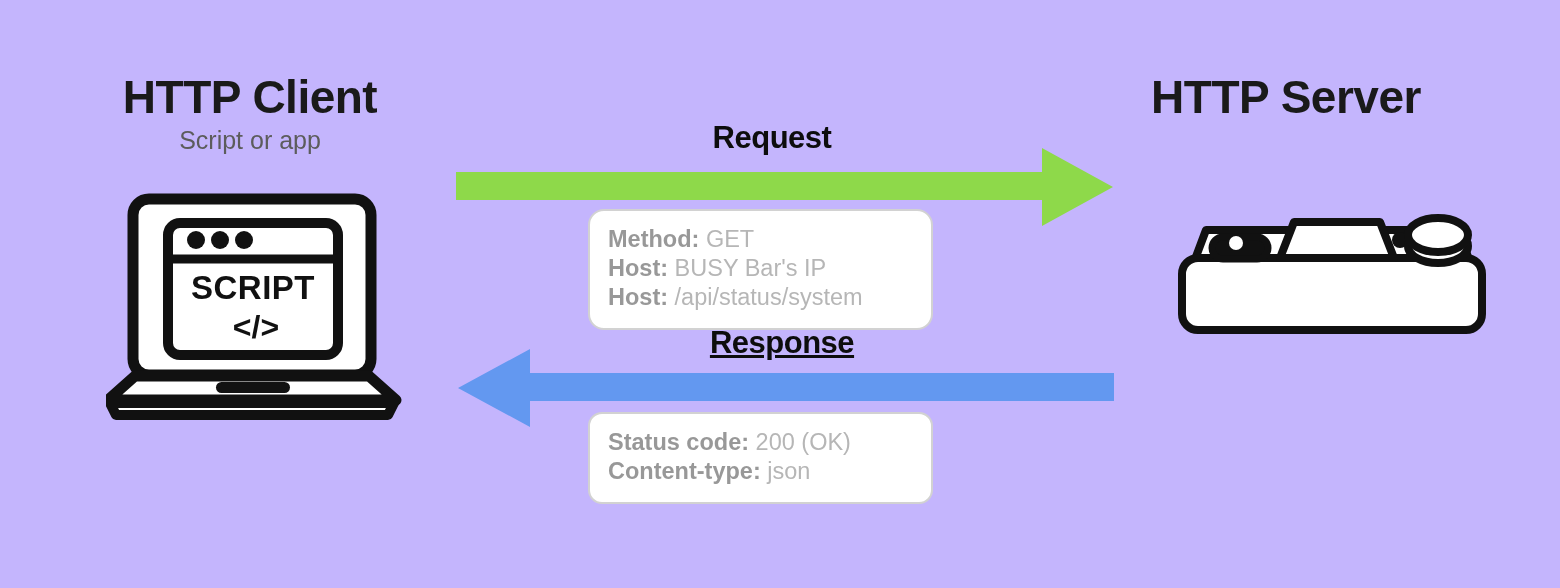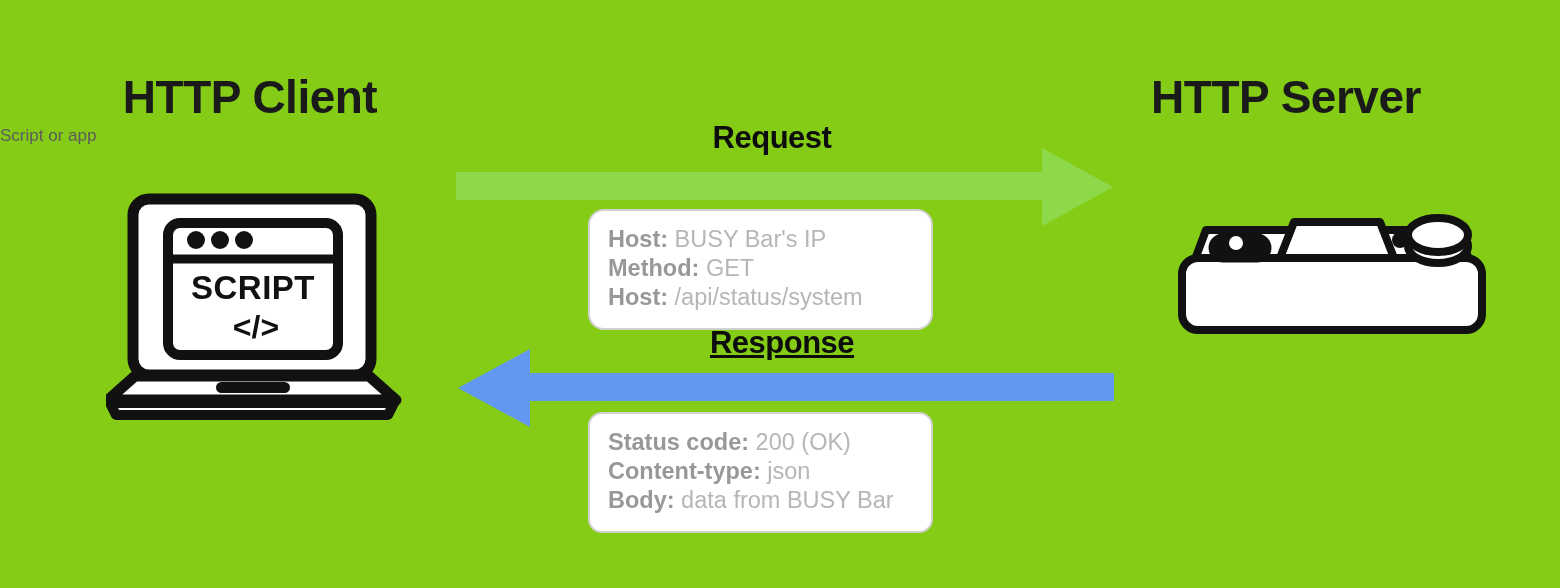--- a/index.html
+++ b/index.html
@@ -8,39 +8,39 @@
     background: #ffffff;
   }
   body {
     font-family: "Liberation Sans", sans-serif;
     -webkit-font-smoothing: antialiased;
   }
   #stage {
     position: relative;
     width: 1560px;
     height: 588px;
-    background: #84cc16;
+    background: #c4b5fd;
     overflow: hidden;
   }
 
   
   .endpoint-title {
     position: absolute;
     text-align: center;
     font-weight: bold;
     color: #1a1a1a;
     font-size: 46px;
     letter-spacing: -0.5px;
     white-space: nowrap;
   }
   .endpoint-sub {
     position: absolute;
-    text-align: left;
+    text-align: center;
     color: #5c5c5c;
-    font-size: 17px;
+    font-size: 25px;
     white-space: nowrap;
   }
   #client-title { left: 0px;   top: 70px;  width: 500px; }
   #client-sub   { left: 0px;   top: 126px; width: 500px; }
   #server-title { left: 1036px; top: 70px;  width: 500px; }
   #server-sub   { left: 1060px; top: 126px; width: 500px; }
 
   
   .arrow-label {
     position: absolute;
@@ -150,26 +150,26 @@
   <div class="arrow-label" id="request-label">Request</div>
 
   <div class="arrow-svg" id="request-arrow">
     <svg width="670" height="95" viewBox="0 0 670 95" xmlns="http://www.w3.org/2000/svg">
       <path d="M 6 32 L 592 32 L 592 8 L 663 47 L 592 86 L 592 60 L 6 60 Z" fill="#8ed94a"></path>
     </svg>
   </div>
 
   <div class="detail-box" id="request-box">
     <div class="detail-line">
+      <span class="detail-key">Method:</span>
+      <span class="detail-val">GET</span>
+    </div>
+    <div class="detail-line">
       <span class="detail-key">Host:</span>
       <span class="detail-val">BUSY Bar's IP</span>
-    </div>
-    <div class="detail-line">
-      <span class="detail-key">Method:</span>
-      <span class="detail-val">GET</span>
     </div>
     <div class="detail-line">
       <span class="detail-key">Host:</span>
       <span class="detail-val">/api/status/system</span>
     </div>
   </div>
 
   <div class="arrow-label" id="response-label">Response</div>
 
   <div class="arrow-svg" id="response-arrow">
@@ -180,19 +180,15 @@
 
   <div class="detail-box" id="response-box">
     <div class="detail-line">
       <span class="detail-key">Status code:</span>
       <span class="detail-val">200 (OK)</span>
     </div>
     <div class="detail-line">
       <span class="detail-key">Content-type:</span>
       <span class="detail-val">json</span>
     </div>
-    <div class="detail-line">
-      <span class="detail-key">Body:</span>
-      <span class="detail-val">data from BUSY Bar</span>
-    </div>
   </div>
 
 </div>
 
 </body></html>

